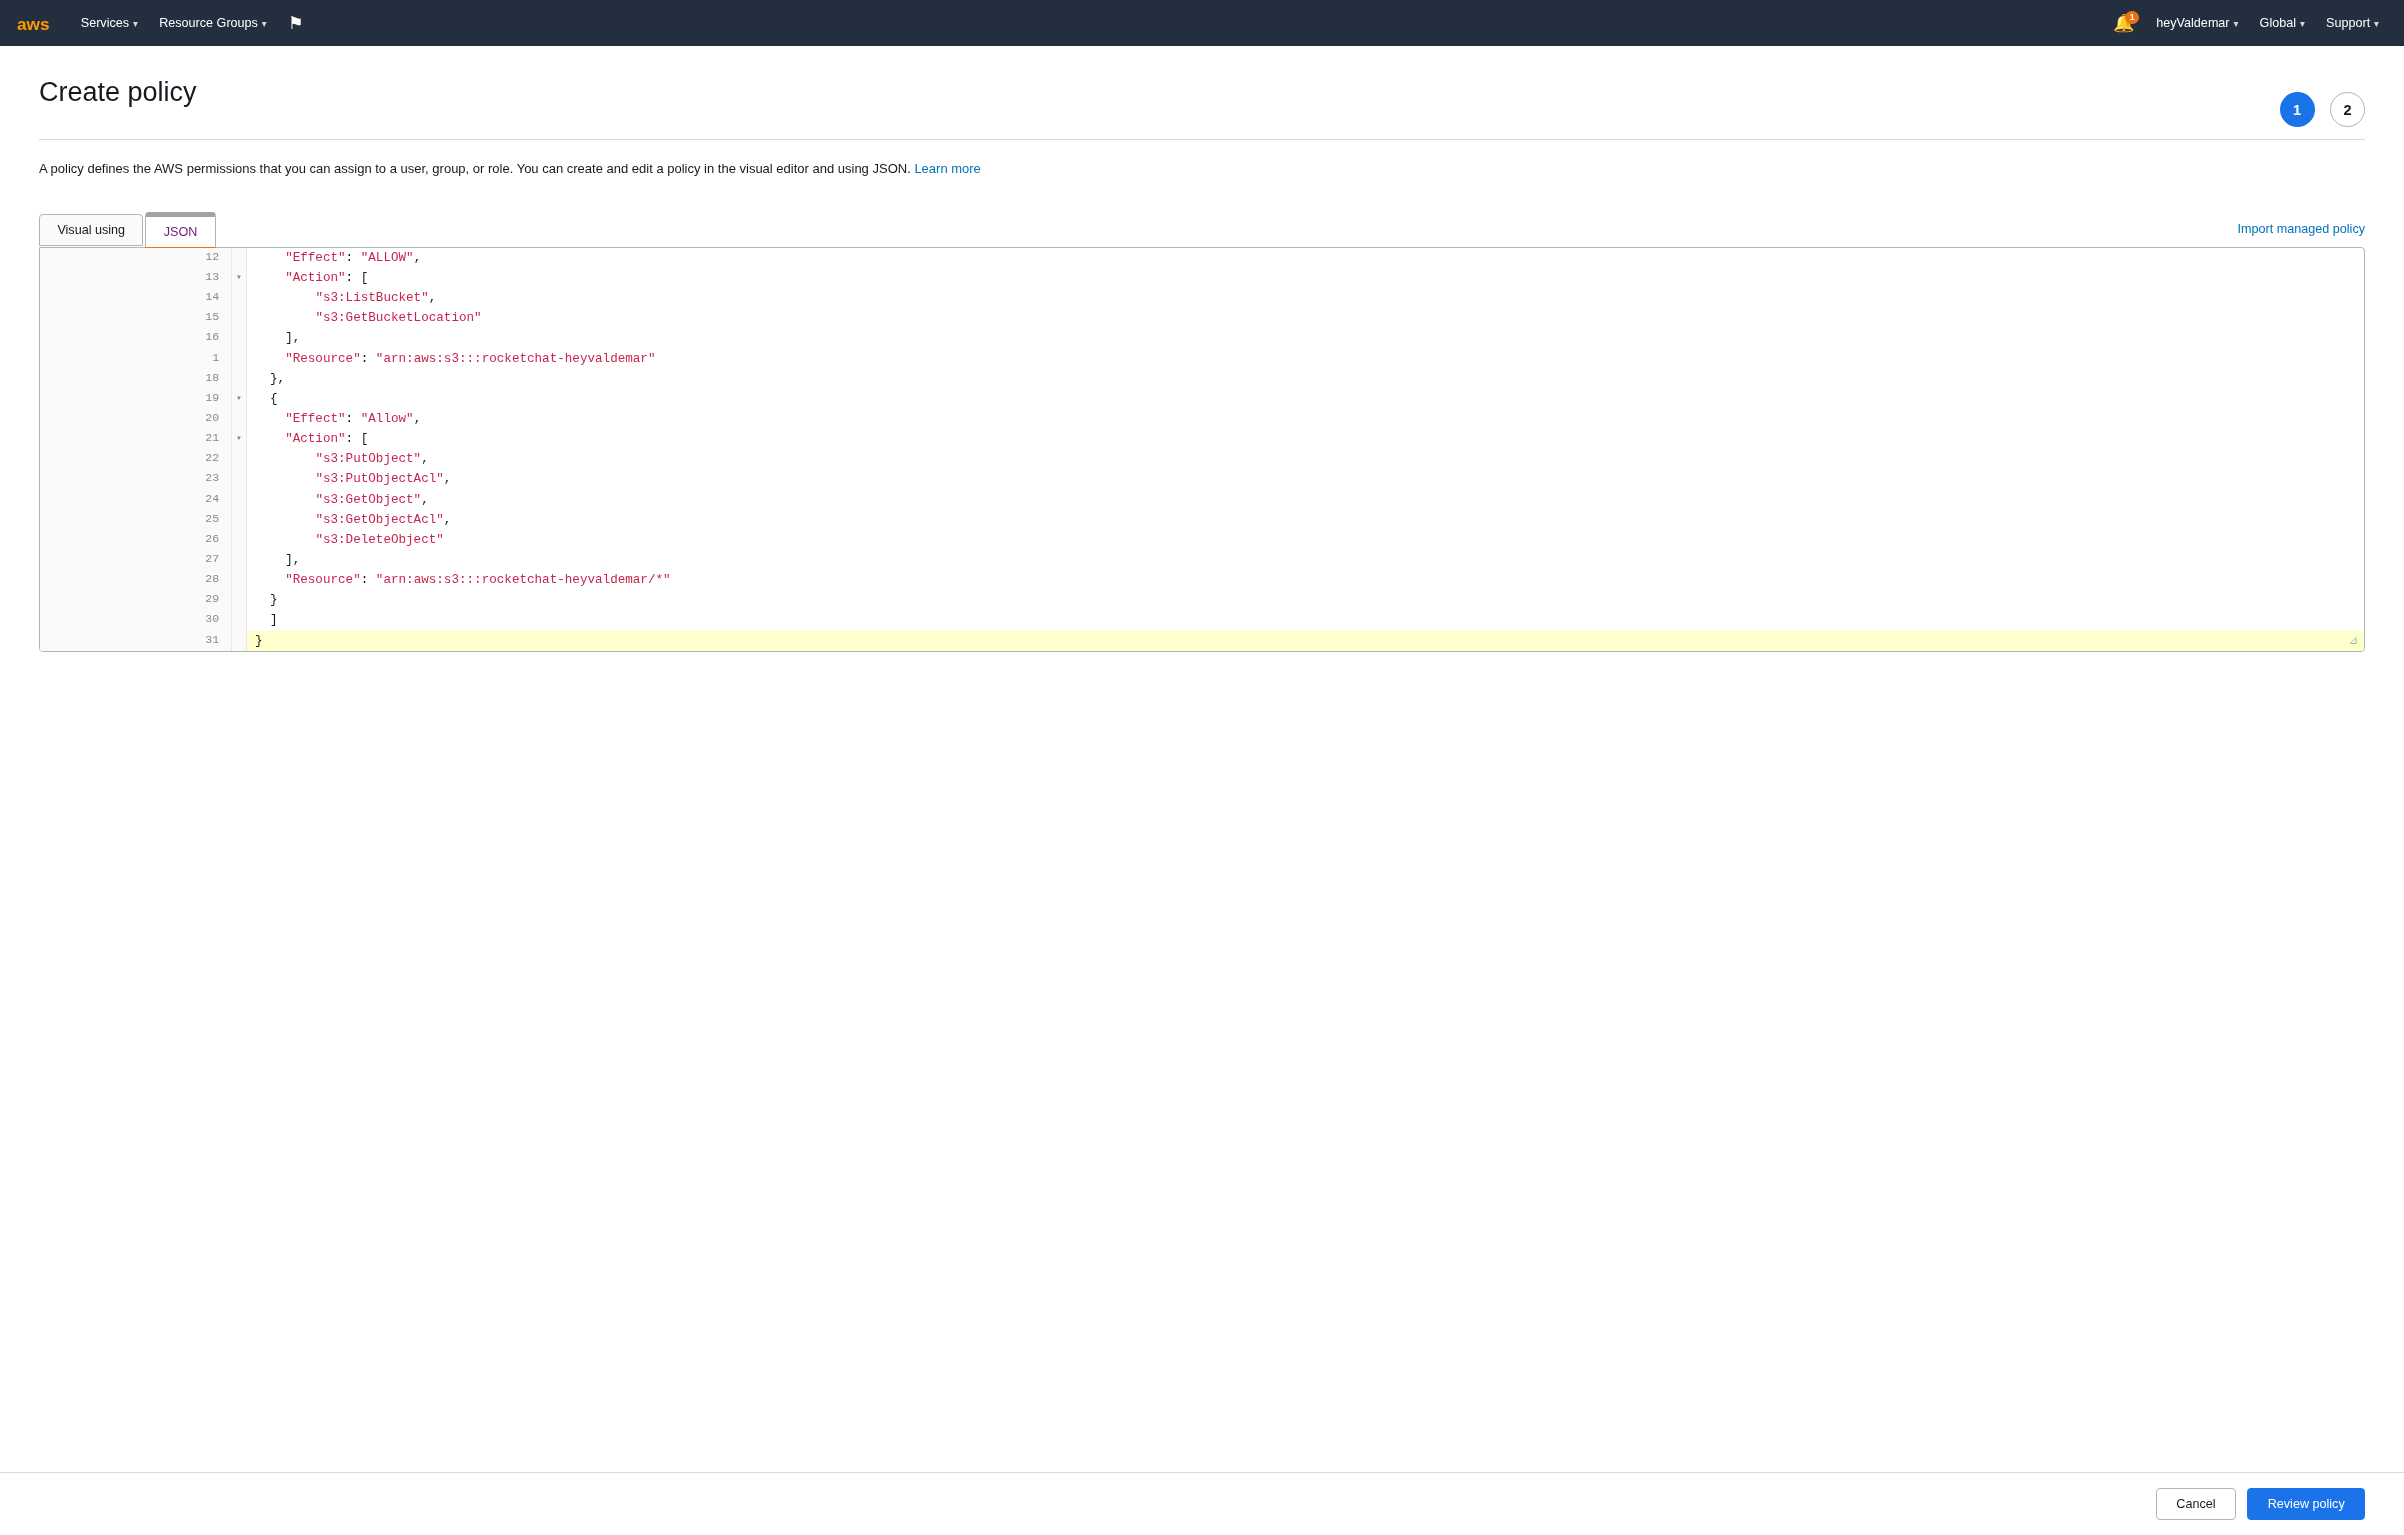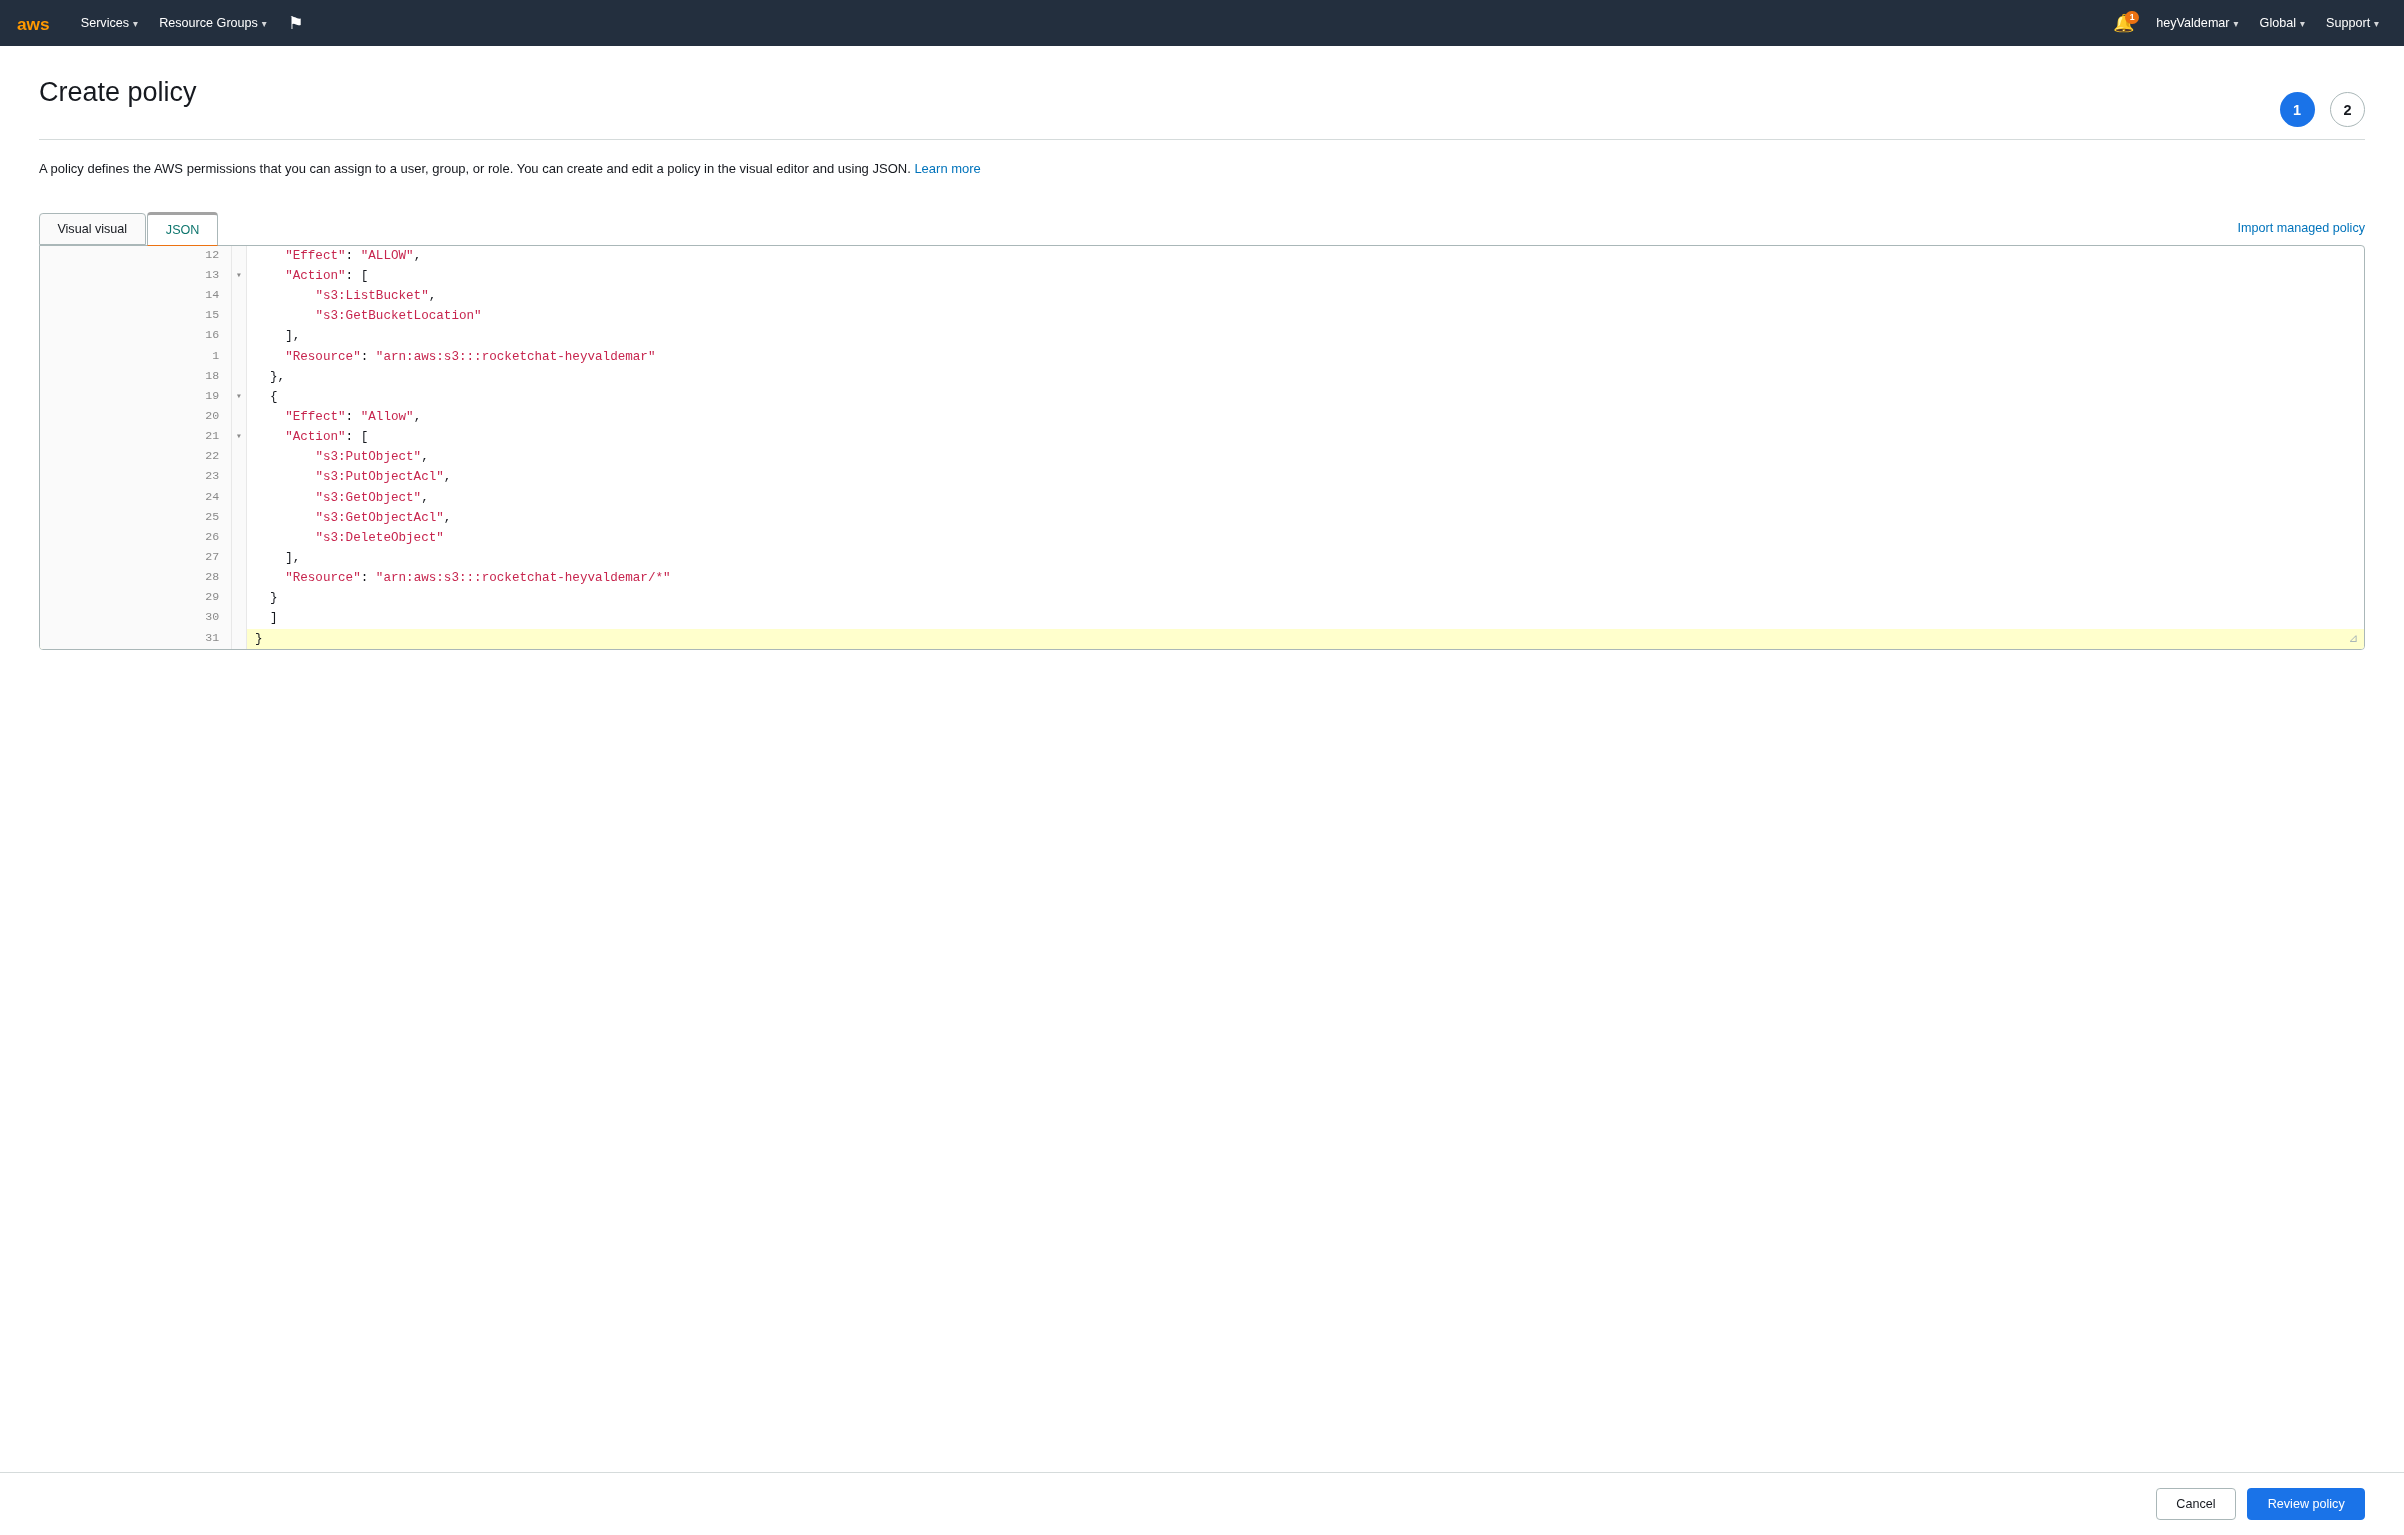--- a/index.html
+++ b/index.html
@@ -127,22 +127,22 @@
       font-size: 12.6px;
       color: #16191f;
       border-radius: 3.9px 3.9px 0 0;
       margin-right: 1.9px;
       position: relative;
       top: 1px;
     }
     .tab-btn.active {
       background: #fff;
       border-bottom: 1.9px solid #ec7211;
-      border-top: 3px solid #a3a3a3;
-      color: #0f766e;
+      border-top: 5px solid #a3a3a3;
+      color: #701a75;
       font-weight: 500;
       z-index: 1;
     }
     .import-managed-link {
       margin-left: auto;
       color: #0073bb;
       font-size: 12.6px;
       cursor: pointer;
       text-decoration: none;
     }
@@ -274,21 +274,21 @@
   </div>
 
   <hr class="divider">
 
   <p class="description">
     <span>A policy defines the AWS permissions that you can assign to a user, group, or role. You can create and edit a policy in the visual editor and using JSON.</span>
     <a href="#">Learn more</a>
   </p>
 
   <div class="tabs-row">
-    <button class="tab-btn">Visual visual</button>
+    <button class="tab-btn">Visual using</button>
     <button class="tab-btn active">JSON</button>
     <a class="import-managed-link" href="#">Import managed policy</a>
   </div>
 
   <div class="code-editor">
     <table class="code-table">
       <tbody id="code-body">
           <tr>
             <td class="line-num">12</td>
             <td style="width: 15.4px; color: rgb(138, 138, 138); font-size: 9.7px; text-align: center; background: rgb(250, 250, 250); border-right: 1px solid rgb(232, 232, 232); cursor: pointer;"></td>

